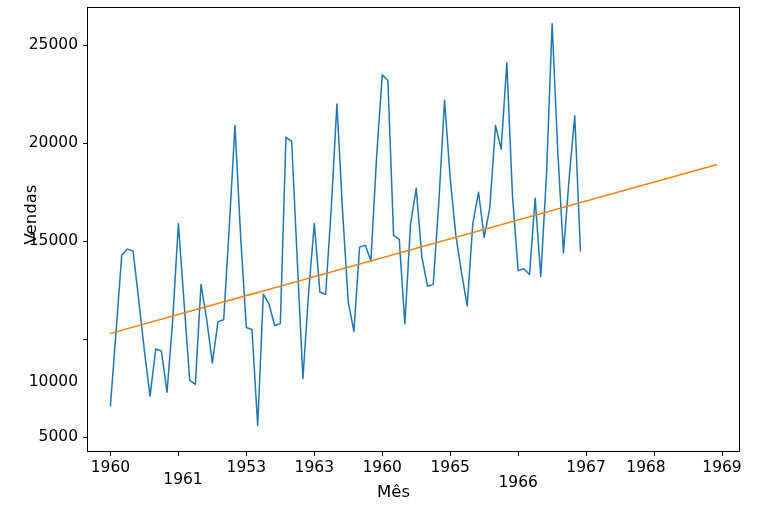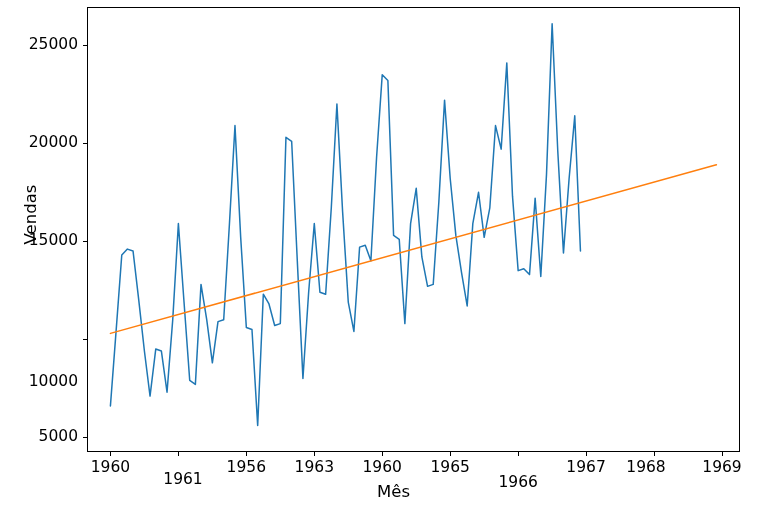--- a/index.html
+++ b/index.html
@@ -75,21 +75,21 @@
       <div class="tick-label ytick-label" style="right: 685px; top: 135.252px;">20000</div>
       <div class="tick-mark ytick-mark" style="top: 44.7434px;"></div>
       <div class="tick-label ytick-label" style="right: 685px; top: 37.2434px;">25000</div>
     </div>
   <div id="xticks-container">
       <div class="tick-mark xtick-mark" style="left: 109.925px;"></div>
       <div class="tick-label xtick-label" style="left: 80.4248px; width: 60px; top: 460px;">1960</div>
       <div class="tick-mark xtick-mark" style="left: 177.879px;"></div>
       <div class="tick-label xtick-label" style="left: 153px; width: 60px; top: 460px; margin-top: 12px;">1961</div>
       <div class="tick-mark xtick-mark" style="left: 245.833px;"></div>
-      <div class="tick-label xtick-label" style="left: 216.333px; width: 60px; top: 460px;">1956</div>
+      <div class="tick-label xtick-label" style="left: 216.333px; width: 60px; top: 460px;">1953</div>
       <div class="tick-mark xtick-mark" style="left: 313.787px;"></div>
       <div class="tick-label xtick-label" style="left: 284.287px; width: 60px; top: 460px;">1963</div>
       <div class="tick-mark xtick-mark" style="left: 381.741px;"></div>
       <div class="tick-label xtick-label" style="left: 352.241px; width: 60px; top: 460px;">1960</div>
       <div class="tick-mark xtick-mark" style="left: 449.695px;"></div>
       <div class="tick-label xtick-label" style="left: 420.195px; width: 60px; top: 460px;">1965</div>
       <div class="tick-mark xtick-mark" style="left: 517.649px;"></div>
       <div class="tick-label xtick-label" style="left: 488.149px; width: 60px; top: 460px; margin-top: 15px;">1966</div>
       <div class="tick-mark xtick-mark" style="left: 585.603px;"></div>
       <div class="tick-label xtick-label" style="left: 556.103px; width: 60px; top: 460px;">1967</div>

